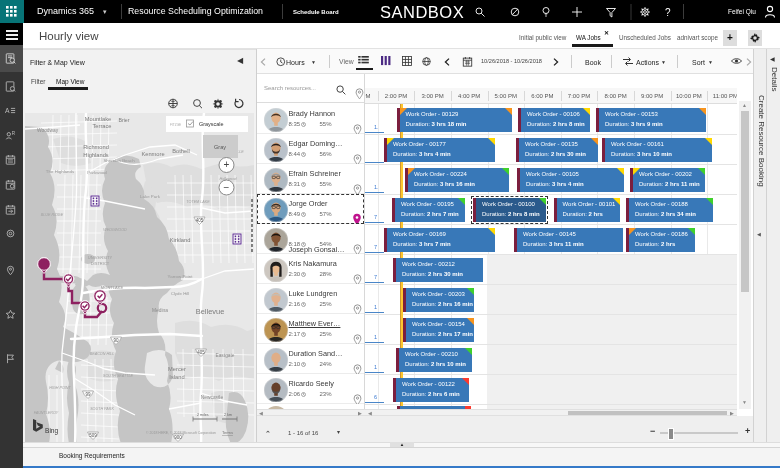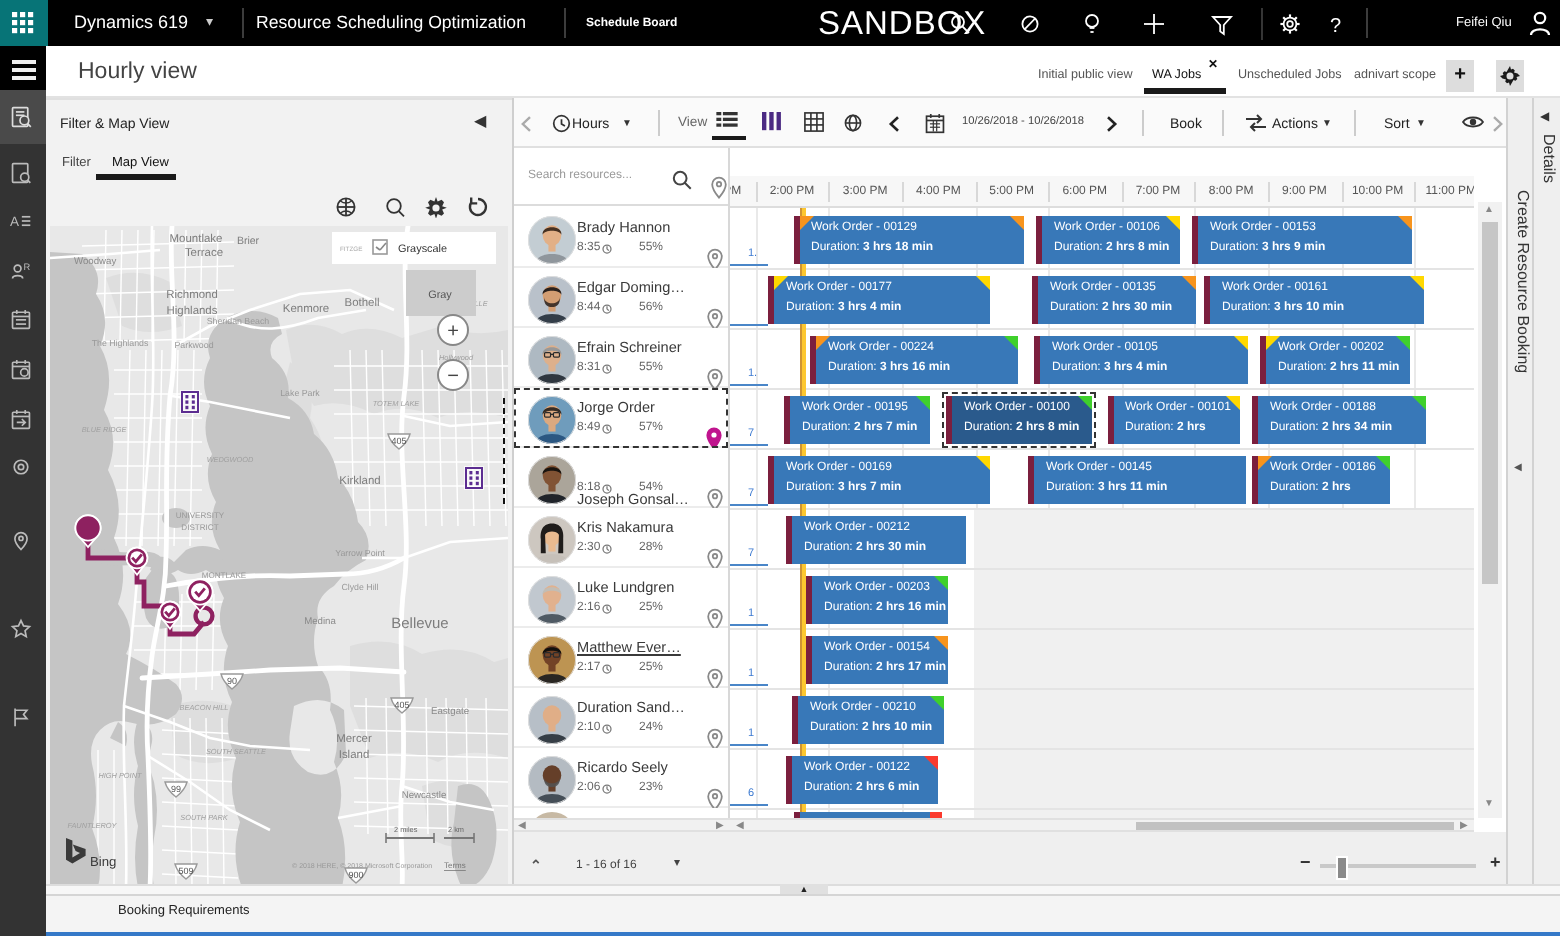--- a/index.html
+++ b/index.html
@@ -16,27 +16,27 @@
       <rect x="4" y="0" width="2.6" height="2.6" fill="#fff"></rect>
       <rect x="8" y="0" width="2.6" height="2.6" fill="#fff"></rect>
       <rect x="0" y="4" width="2.6" height="2.6" fill="#fff"></rect>
       <rect x="4" y="4" width="2.6" height="2.6" fill="#fff"></rect>
       <rect x="8" y="4" width="2.6" height="2.6" fill="#fff"></rect>
       <rect x="0" y="8" width="2.6" height="2.6" fill="#fff"></rect>
       <rect x="4" y="8" width="2.6" height="2.6" fill="#fff"></rect>
       <rect x="8" y="8" width="2.6" height="2.6" fill="#fff"></rect>
     </svg>
   </div>
-<div class="abs txt" style="left:37px;top:7px;color:#fff;font-size:9px;">Dynamics 619</div>
+<div class="abs txt" style="left:37px;top:7px;color:#fff;font-size:9px;">Dynamics 365</div>
 <div class="abs txt" style="left:103px;top:8px;color:#ccc;font-size:7px;">▾</div>
 <div class="abs" style="left:121px;top:4px;width:1px;height:15px;background:#3c3c3c;"></div>
 <div class="abs txt" style="left:128px;top:7px;color:#fff;font-size:8.8px;">Resource Scheduling Optimization</div>
 <div class="abs" style="left:282px;top:4px;width:1px;height:15px;background:#3c3c3c;"></div>
 <div class="abs txt" style="left:293px;top:8.5px;color:#fff;font-size:6px;font-weight:bold;">Schedule Board</div>
-<div class="abs txt" style="left:380px;top:4px;color:#fff;font-size:16.5px;letter-spacing:0.5px;margin-left:29px;">SANDBOX</div>
+<div class="abs txt" style="left:380px;top:4px;color:#fff;font-size:16.5px;letter-spacing:0.5px;">SANDBOX</div>
 <div class="abs" style="left:472px;top:4px;">
     <svg width="212" height="16" viewBox="0 0 212 16" fill="none" stroke="#fff" stroke-width="0.9">
       <circle cx="7" cy="7" r="3"></circle>
       <line x1="9.2" y1="9.2" x2="12.5" y2="12.5"></line>
       <circle cx="43" cy="8" r="3.8"></circle>
       <line x1="40.4" y1="10.6" x2="45.8" y2="5"></line>
       <circle cx="74" cy="6.5" r="3"></circle>
       <line x1="72.8" y1="10" x2="75.2" y2="10"></line>
       <line x1="73.2" y1="12" x2="74.8" y2="12"></line>
       <line x1="105" y1="3" x2="105" y2="13"></line>

